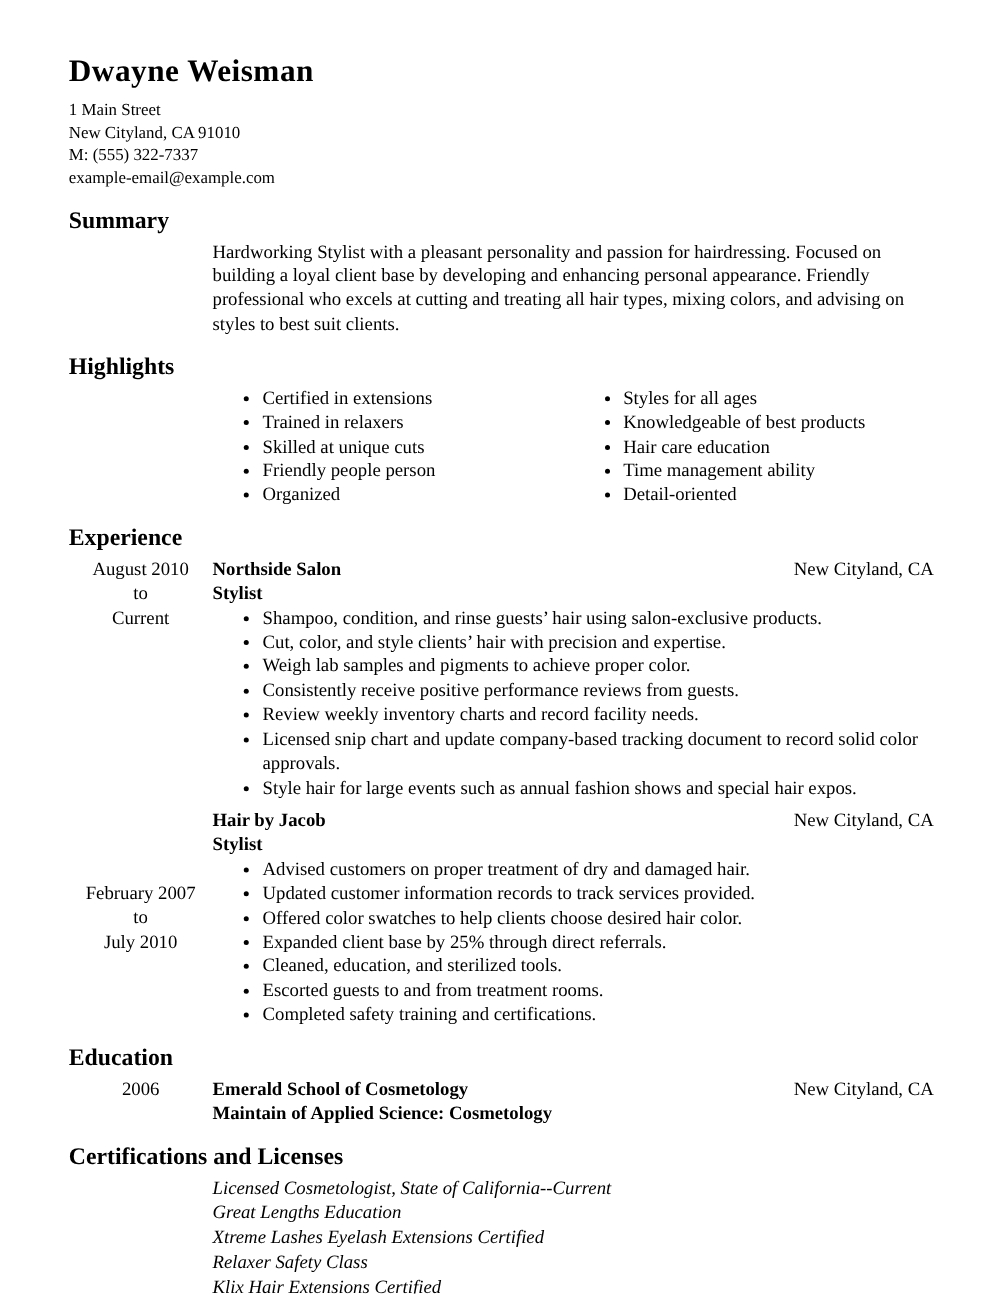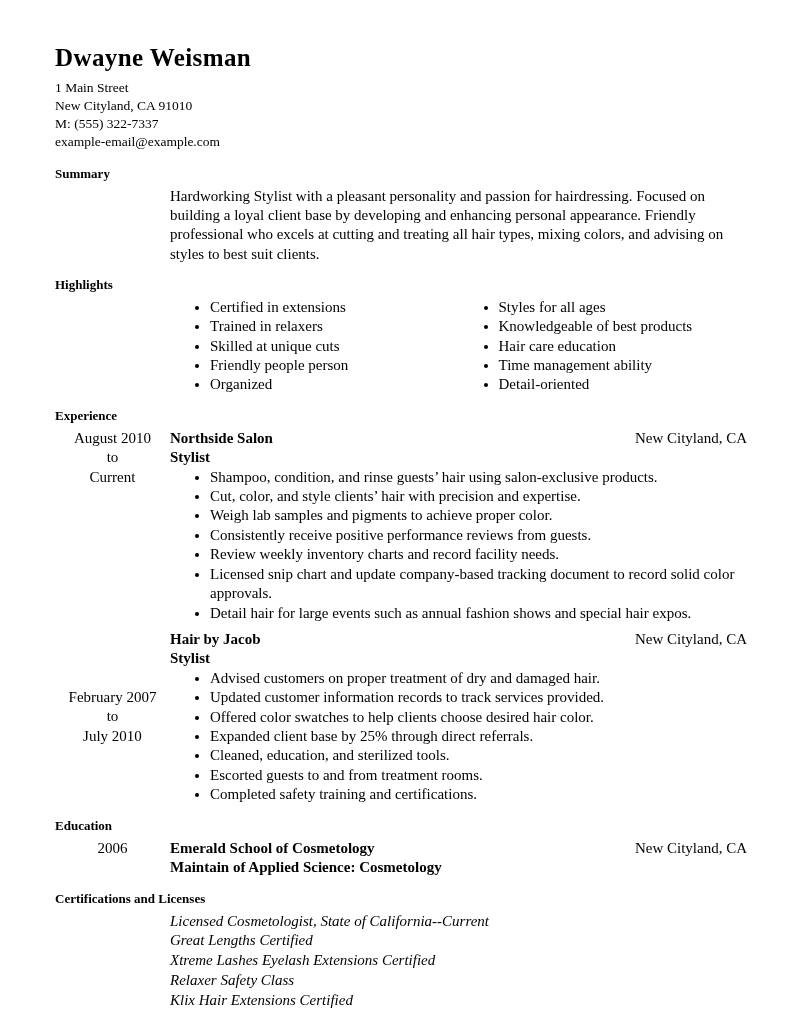--- a/index.html
+++ b/index.html
@@ -16,21 +16,21 @@
   }
   .resume-header { text-align: left; margin-bottom: 15px; }
   .name {
     font-size: 25px;
     font-weight: bold;
     margin: 0 0 7px 0;
     letter-spacing: 0.4px;
   }
   .contact-line { font-size: 13.5px; line-height: 18px; }
   h2.section-heading {
-    font-size: 13px;
+    font-size: 19px;
     font-weight: bold;
     margin: 0 0 5px 0;
   }
   section { margin-bottom: 13px; }
   .section-body { display: flex; }
   .left-col {
     width: 115px;
     flex-shrink: 0;
     text-align: center;
     line-height: 19.5px;
@@ -119,21 +119,21 @@
           <span class="location">New Cityland, CA</span>
         </div>
         <div class="job-title">Stylist</div>
         <ul>
           <li>Shampoo, condition, and rinse guests’ hair using salon-exclusive products.</li>
           <li>Cut, color, and style clients’ hair with precision and expertise.</li>
           <li>Weigh lab samples and pigments to achieve proper color.</li>
           <li>Consistently receive positive performance reviews from guests.</li>
           <li>Review weekly inventory charts and record facility needs.</li>
           <li>Licensed snip chart and update company-based tracking document to record solid color approvals.</li>
-          <li>Detail hair for large events such as annual fashion shows and special hair expos.</li>
+          <li>Style hair for large events such as annual fashion shows and special hair expos.</li>
         </ul>
       </div>
     </div>
 
     <div class="job">
       <div class="left-col">
         <div>February 2007</div>
         <div>to</div>
         <div>July 2010</div>
       </div>
@@ -169,21 +169,21 @@
       </div>
     </div>
   </section>
 
   <section>
     <h2 class="section-heading">Certifications and Licenses</h2>
     <div class="section-body">
       <div class="left-col"></div>
       <div class="main-col">
         <div class="cert-line">Licensed Cosmetologist, State of California--Current</div>
-        <div class="cert-line">Great Lengths Certified</div>
+        <div class="cert-line">Great Lengths Education</div>
         <div class="cert-line">Xtreme Lashes Eyelash Extensions Certified</div>
         <div class="cert-line">Relaxer Safety Class</div>
         <div class="cert-line">Klix Hair Extensions Certified</div>
       </div>
     </div>
   </section>
 
 </div>
 
 </body></html>

